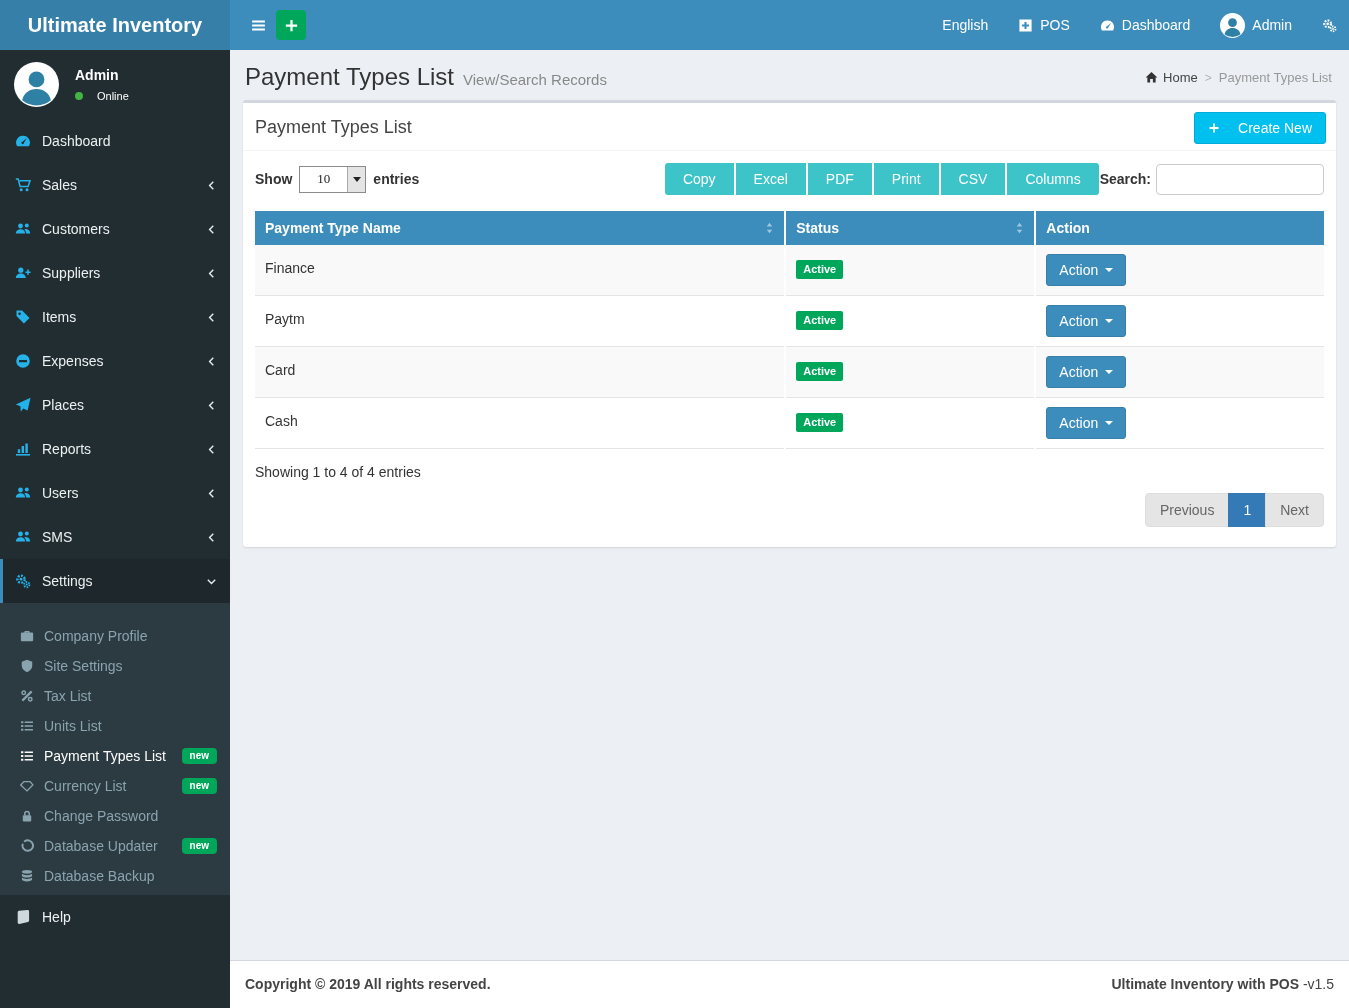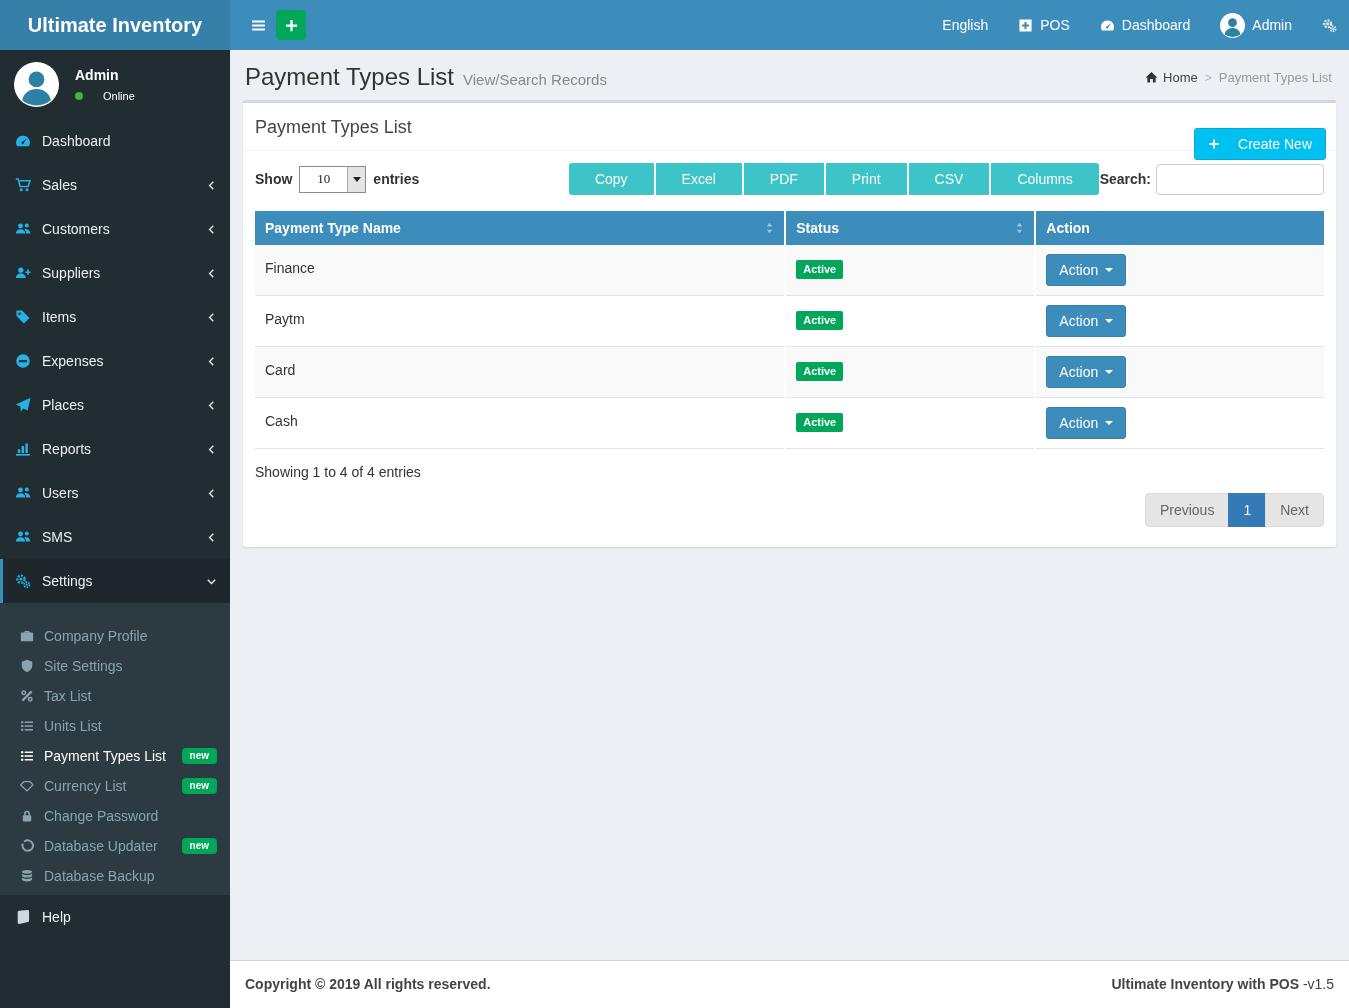--- a/index.html
+++ b/index.html
@@ -24,21 +24,21 @@
   .nav-right { position:absolute; right:12px; top:0; height:50px; display:flex; align-items:center; }
   .nav-item { display:flex; align-items:center; gap:7px; color:#fff; margin-left:30px; font-size:14px; cursor:pointer; }
   .nav-item .ni { width:15px; height:15px; color:#fff; }
   .nav-item .av { width:25px; height:25px; }
 
   
   .sidebar { position:absolute; top:50px; left:0; bottom:0; width:230px; background:#222d32; }
   .user-panel { display:flex; align-items:center; gap:16px; padding:12px 14px; }
   .avatar { width:45px; height:45px; flex:none; }
   .user-name { color:#fff; font-weight:bold; font-size:14px; margin-bottom:7px; }
-  .user-status { display:flex; align-items:center; gap:20px; color:#fff; font-size:11px; }
+  .user-status { display:flex; align-items:center; gap:14px; color:#fff; font-size:11px; }
   .dot { width:8px; height:8px; border-radius:50%; background:#41b541; }
 
   .menu, .submenu { list-style:none; margin:0; padding:0; }
   .menu > li > a { display:flex; align-items:center; height:44px; padding:0 13px 0 12px;
     color:#ecf0f1; font-size:14px; cursor:pointer; border-left:3px solid transparent; box-sizing:border-box; }
   .menu > li.active-parent > a { background:#1e282c; border-left-color:#3c8dbc; }
   .mi { width:16px; height:16px; margin-right:11px; color:#25b2e8; flex:none; }
   .mi-muted { color:#cfd8dc; }
   .arrow { margin-left:auto; width:11px; height:11px; color:#e8eef0; flex:none; }
   .submenu { background:#2c3b41; padding:18px 0 4px; }
@@ -58,36 +58,36 @@
   .breadcrumb { position:absolute; right:17px; top:20px; display:flex; align-items:center; gap:7px;
     font-size:13px; color:#999; }
   .home-link { color:#444; display:flex; align-items:center; gap:5px; cursor:pointer; }
   .home-link svg { width:13px; height:13px; color:#333; }
   .crumb-sep { color:#b5b5b5; font-size:12px; }
 
   .box { margin:0 13px; background:#fff; border-top:3px solid #d2d6de;
     box-shadow:0 1px 2px rgba(0,0,0,.12); border-radius:3px; }
   .box-header { position:relative; padding:14px 12px 12px; border-bottom:1px solid #f4f4f4; }
   .box-title { font-size:18px; font-weight:normal; color:#444; }
-  .btn-create { position:absolute; right:10px; top:25px; background:#00c0ef; border:1px solid #00acd6;
+  .btn-create { position:absolute; right:10px; top:9px; background:#00c0ef; border:1px solid #00acd6;
     color:#fff; font-size:14px; padding:7px 13px; border-radius:3px; cursor:pointer;
     display:flex; align-items:center; gap:18px; font-family:inherit; }
   .btn-create svg { width:12px; height:12px; }
 
   .box-body { padding:12px 12px 20px; }
   .controls { display:flex; align-items:center; margin-bottom:16px; }
   .lbl { font-weight:bold; font-size:14px; color:#333; }
   .select-box { display:inline-flex; align-items:stretch; border:1px solid #8b8b8b; background:#fff;
     height:25px; margin:0 7px; cursor:pointer; }
   .sel-val { width:47px; display:flex; align-items:center; justify-content:center; font-size:13px; color:#222;font-family:Liberation Serif, serif; }
   .sel-btn { width:17px; background:#e4e4e4; border-left:1px solid #ababab;
     display:flex; align-items:center; justify-content:center; }
   .sel-caret { width:0; height:0; border:4px solid transparent; border-top:5px solid #222; margin-top:5px; }
   .spacer { flex:1; }
-  .btn-export { background:#3dc4c8; border:none; color:#fff; font-size:14px; padding:8px 26px;
+  .btn-export { background:#3dc4c8; border:none; color:#fff; font-size:14px; padding:8px 18px;
     margin-right:2px; cursor:pointer; font-family:inherit; }
   .btn-export:first-child { border-radius:3px 0 0 3px; }
   .btn-export:last-child { border-radius:0 3px 3px 0; margin-right:0; }
   .search-lbl { font-weight:bold; margin:0 5px 0 1px; }
   .search-input { width:168px; height:31px; border:1px solid #ccc; border-radius:4px; padding:0 8px;
     box-sizing:border-box; font-family:inherit; font-size:14px; }
 
   table { width:100%; border-collapse:collapse; }
   thead th { background:#3c8dbc; color:#fff; text-align:left; font-size:14px; font-weight:bold;
     padding:9px 10px; position:relative; border-left:2px solid #fff; }

